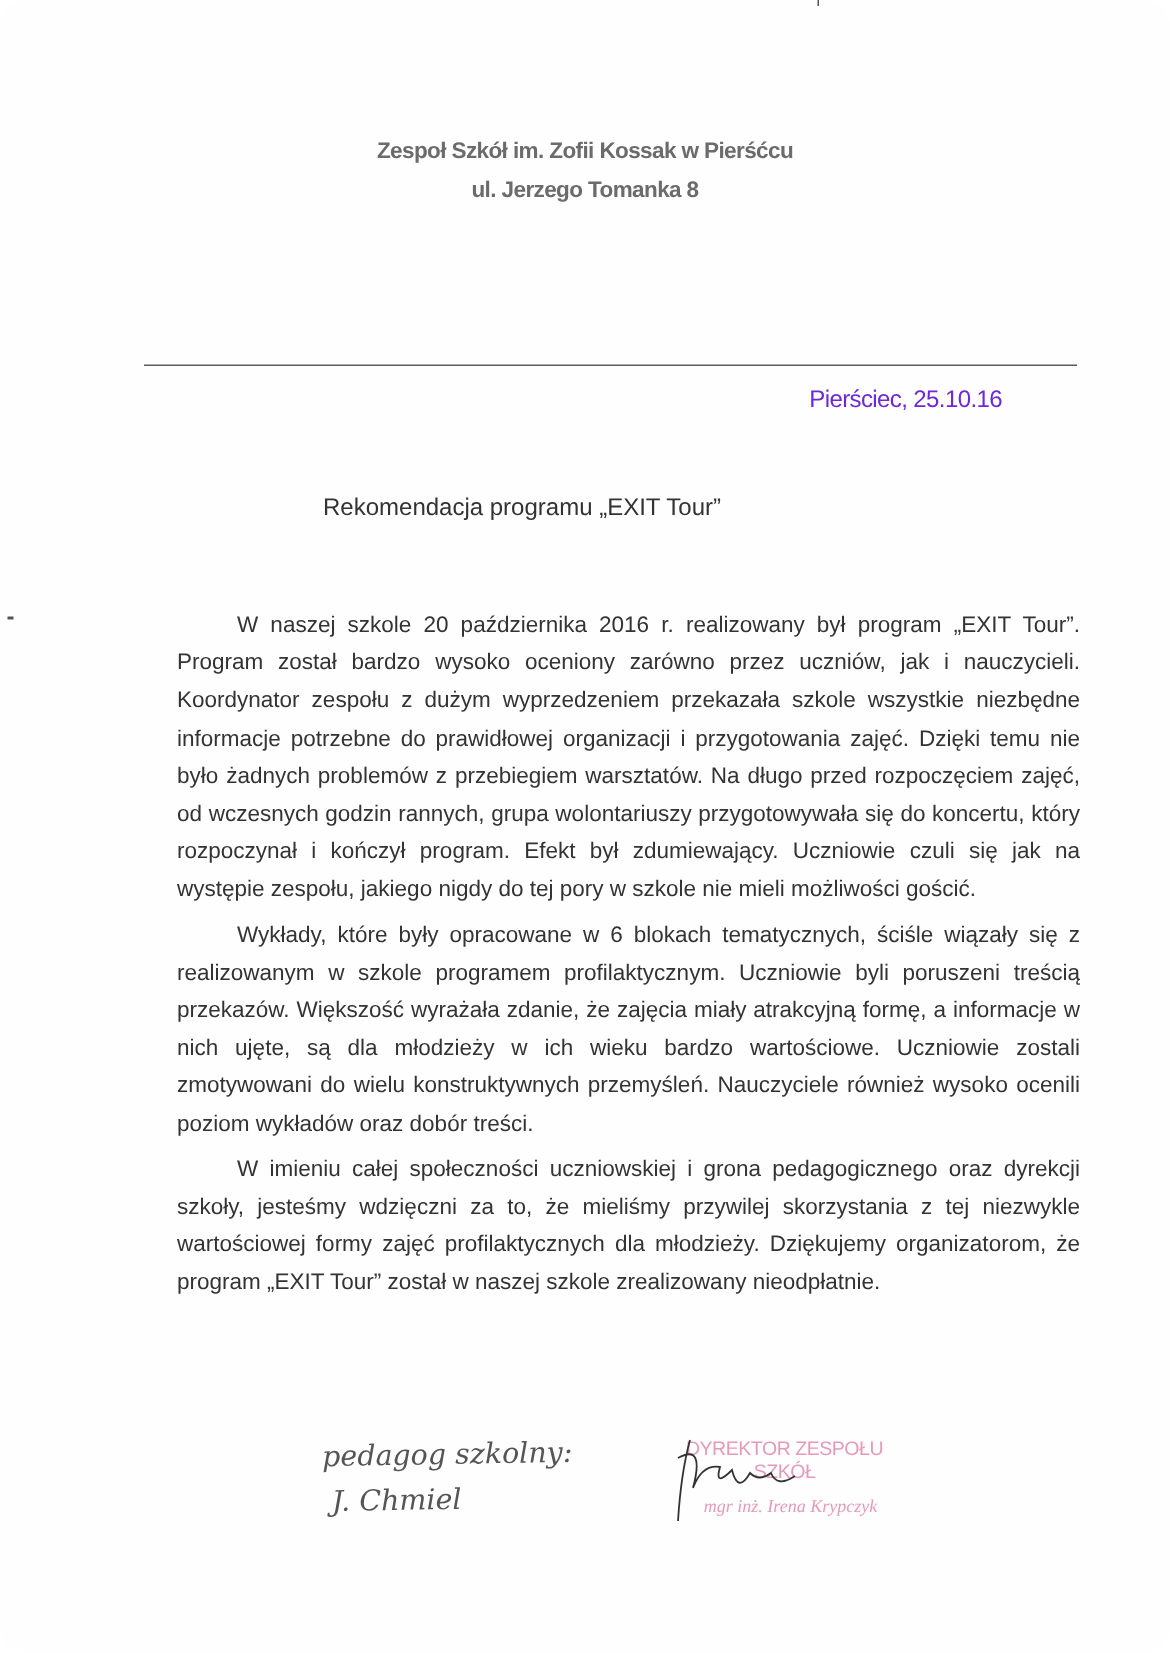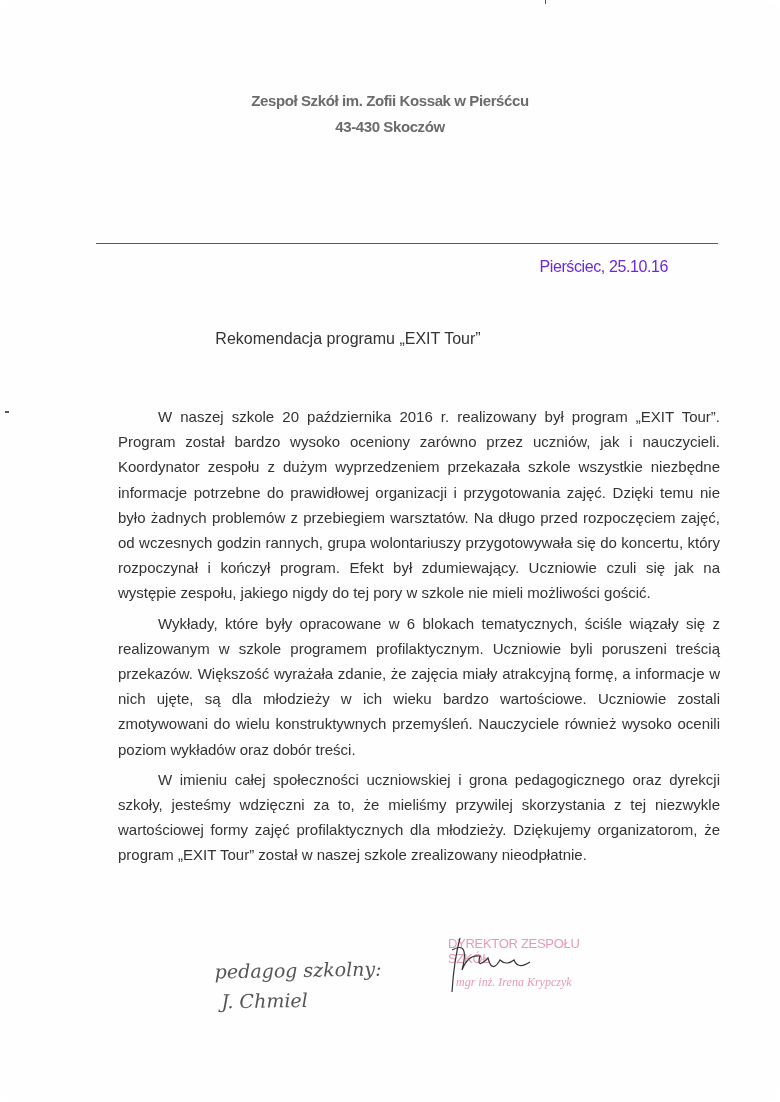--- a/index.html
+++ b/index.html
@@ -18,38 +18,38 @@
 
     .title { position: absolute; left: 0; top: 330px; width: 696px; text-align: center; font-size: 16px; color: #333; }
 
     .body-text { position: absolute; left: 118px; top: 404px; width: 602px; font-size: 15px; line-height: 25.2px; color: #333; text-align: justify; }
     .body-text p { margin: 0 0 0 0; text-indent: 40px; }
     .body-text p + p { margin-top: 5px; }
 
     .sign-left { position: absolute; left: 215px; top: 955px; font-family: "DejaVu Serif", serif; font-style: italic; color: #555; font-size: 19px; line-height: 30px; transform: rotate(-1deg); }
     .sign-left .name { padding-left: 6px; }
 
-    .stamp { position: absolute; left: 448px; top: 936px; width: 150px; color: #e59ab8; text-align: left; }
+    .stamp { position: absolute; left: 448px; top: 958px; width: 150px; color: #e59ab8; text-align: center; }
     .stamp .t1 { font-family: "Liberation Sans", sans-serif; font-size: 13px; letter-spacing: -0.3px; font-weight: normal; }
     .stamp .t2 { font-family: "Liberation Serif", serif; font-style: italic; font-size: 12px; margin-top: 9px; padding-left: 8px; }
     .stamp svg { position: absolute; left: -8px; top: -6px; }
 
     .speck { position: absolute; background: #555; }
   </style>
 </head>
 <body>
 
 <div class="page">
 
   <div class="speck" style="left:545px;top:0;width:1px;height:4px;"></div>
   <div class="speck" style="left:5px;top:411px;width:4px;height:2px;"></div>
 
   <div class="letterhead">
     <div class="line">Zespoł Szkół im. Zofii Kossak w Pierśćcu</div>
-    <div class="line">43-430 Skoczów</div>
+    <div class="line">ul. Jerzego Tomanka 8</div>
   </div>
 
   <div class="divider"></div>
 
   <div class="place-date">Pierściec, 25.10.16</div>
 
   <div class="title">Rekomendacja programu „EXIT Tour”</div>
 
   <div class="body-text">
     <p>W naszej szkole 20 października 2016 r. realizowany był program „EXIT Tour”. Program został bardzo wysoko oceniony zarówno przez uczniów, jak i nauczycieli. Koordynator zespołu z dużym wyprzedzeniem przekazała szkole wszystkie niezbędne informacje potrzebne do prawidłowej organizacji i przygotowania zajęć. Dzięki temu nie było żadnych problemów z przebiegiem warsztatów. Na długo przed rozpoczęciem zajęć, od wczesnych godzin rannych, grupa wolontariuszy przygotowywała się do koncertu, który rozpoczynał i kończył program. Efekt był zdumiewający. Uczniowie czuli się jak na występie zespołu, jakiego nigdy do tej pory w szkole nie mieli możliwości gościć.</p>

